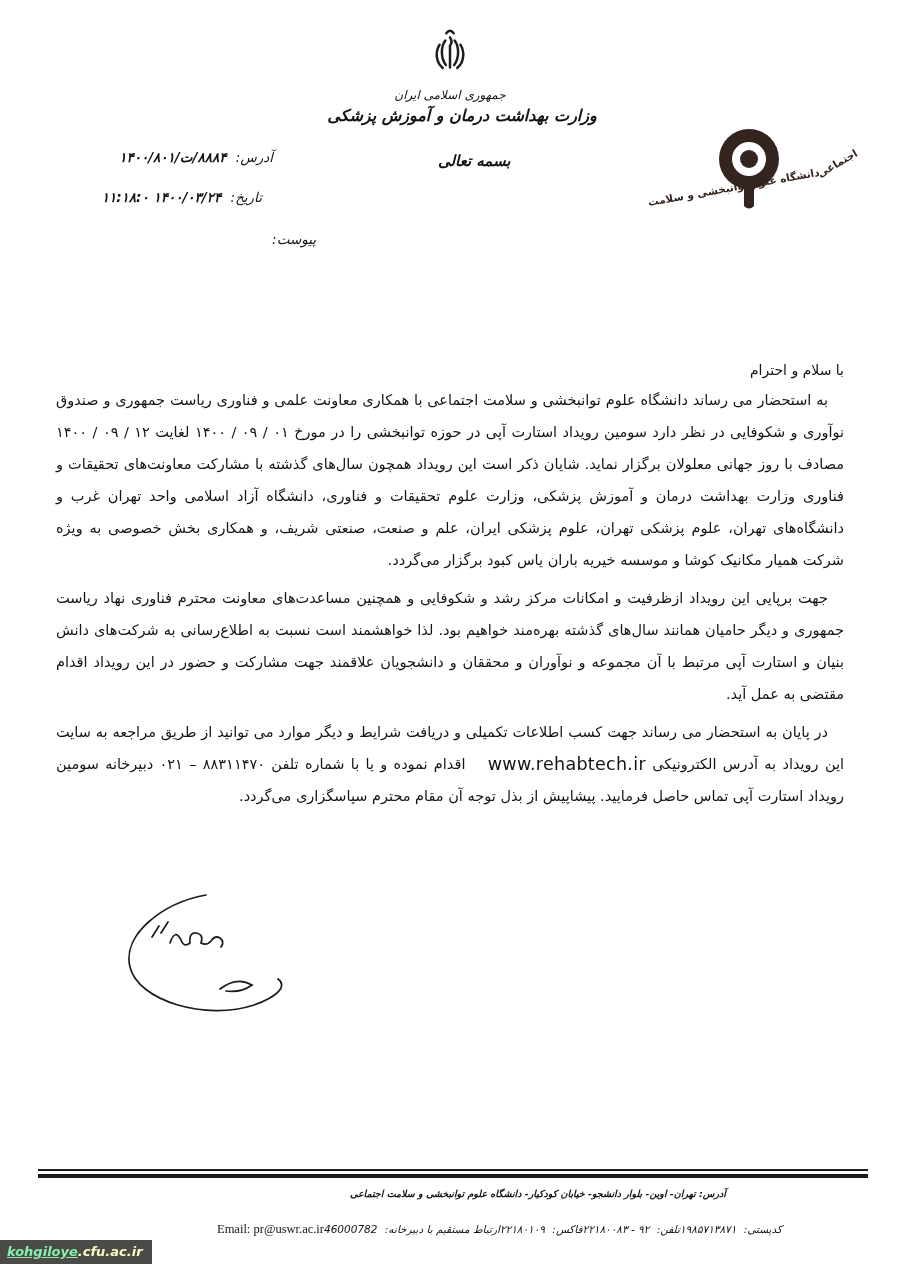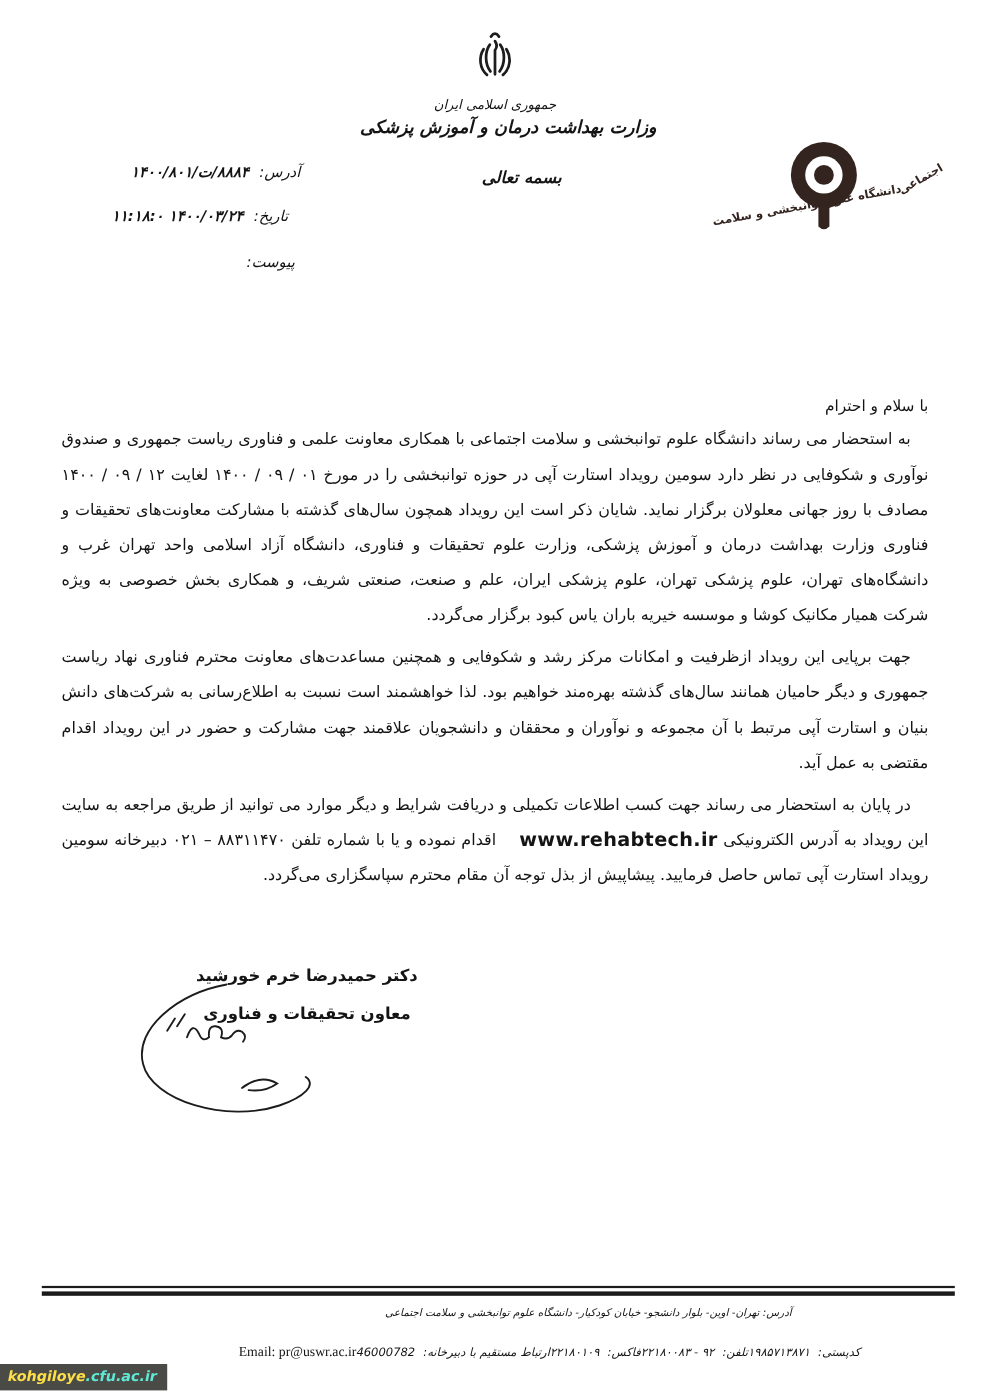--- a/index.html
+++ b/index.html
@@ -13,53 +13,53 @@
   
   #emblem{position:absolute;left:429px;top:26px;}
   #country-line{top:88px;font-size:12px;}
   #ministry-line{top:106px;font-size:16px;font-weight:700;padding-left:12px;}
   #besmele{position:absolute;left:438px;top:152px;font-size:15px;font-weight:600;}
 
   
   .meta-line{position:absolute;direction:rtl;font-size:13.5px;font-style:italic;white-space:nowrap;}
   #meta-number{top:149px;right:627px;}
   #meta-date{top:189px;right:638px;}
-  #meta-attach{top:231px;right:632px;margin-left:44px;}
+  #meta-attach{top:231px;right:584px;margin-left:44px;}
   .meta-line .val{margin-right:5px;font-weight:bold;}
 
   
   #logo{position:absolute;left:712px;top:126px;}
   .logo-cap{position:absolute;font-size:10.5px;font-weight:700;color:#33241f;white-space:nowrap;}
   #logo-cap-1{left:648px;top:196px;transform:rotate(-10deg);transform-origin:left center;}
   #logo-cap-2{left:818px;top:168px;transform:rotate(-30deg);transform-origin:left center;}
 
   
   #recipient{position:absolute;right:56px;top:292px;direction:rtl;font-size:15px;font-weight:700;}
   #salutation{position:absolute;right:56px;top:362px;direction:rtl;font-size:14px;}
   #body-text{position:absolute;right:56px;left:56px;top:384px;direction:rtl;text-align:justify;font-size:14.5px;line-height:32px;}
   #body-text p{margin:0 0 6px 0;text-indent:16px;}
-  #website{direction:ltr;unicode-bidi:embed;display:inline-block;font-size:17.5px;font-weight:700;letter-spacing:.3px;vertical-align:-1px;}
+  #website{direction:ltr;unicode-bidi:embed;display:inline-block;font-size:17.5px;font-weight:400;letter-spacing:.3px;vertical-align:-1px;}
 
   
   #sig-block{position:absolute;left:148px;top:870px;width:262px;direction:rtl;text-align:center;font-weight:700;font-size:15px;line-height:34px;}
   #sig-svg{position:absolute;left:110px;top:893px;}
 
   
   .rule{position:absolute;left:38px;right:32px;background:#1b1b1b;}
   #rule-thin{top:1169px;height:1.5px;}
   #rule-thick{top:1174px;height:3.5px;}
-  #footer-address{position:absolute;left:350px;top:1188px;direction:rtl;font-size:9.5px;font-style:italic;white-space:nowrap;}
+  #footer-address{position:absolute;left:350px;top:1188px;direction:rtl;font-size:9.5px;font-style:italic;white-space:nowrap;font-weight:bold;}
   #footer-contacts{position:absolute;left:180px;right:118px;top:1222px;display:flex;direction:rtl;justify-content:space-between;align-items:baseline;font-size:10.5px;font-style:italic;white-space:nowrap;}
   .contact-item .val{margin-right:4px;}
   #footer-email{font-style:normal;font-family:"Liberation Serif",serif;font-size:12.5px;direction:ltr;margin-left:48px;}
 
   
   #watermark{position:absolute;left:0;top:1240px;background:#4a4a47;padding:4px 9px 5px 7px;font-size:13px;font-weight:700;font-style:italic;font-family:"DejaVu Sans",sans-serif;}
-  #watermark .host{color:#fde047;}
-  #watermark .domain{color:#5eead4;}
+  #watermark .host{color:#86efac;text-decoration:underline;}
+  #watermark .domain{color:#fef9c3;}
 </style>
 </head>
 <body>
 
 <div id="page">
 
   <svg id="emblem" width="42" height="54" viewBox="0 0 40 52">
     <g fill="none" stroke="#1d1d1d" stroke-width="2.4" stroke-linecap="round">
       <path d="M16.5 7 Q20 2 23.5 7"></path>
       <path d="M20 11 C21.8 13.5 21.8 16.5 20 19 L20 40"></path>
@@ -98,24 +98,20 @@
   <div class="logo-cap" id="logo-cap-2">اجتماعی</div>
 
   <div id="salutation">با سلام و احترام</div>
 
   <div id="body-text">
     <p>به استحضار می رساند دانشگاه علوم توانبخشی و سلامت اجتماعی با همکاری معاونت علمی و فناوری ریاست جمهوری و صندوق نوآوری و شکوفایی در نظر دارد سومین رویداد استارت آپی در حوزه توانبخشی را در مورخ ۰۱ / ۰۹ / ۱۴۰۰ لغایت ۱۲ / ۰۹ / ۱۴۰۰ مصادف با روز جهانی معلولان برگزار نماید. شایان ذکر است این رویداد همچون سال‌های گذشته با مشارکت معاونت‌های تحقیقات و فناوری وزارت بهداشت درمان و آموزش پزشکی، وزارت علوم تحقیقات و فناوری، دانشگاه آزاد اسلامی واحد تهران غرب و دانشگاه‌های تهران، علوم پزشکی تهران، علوم پزشکی ایران، علم و صنعت، صنعتی شریف، و همکاری بخش خصوصی به ویژه شرکت همیار مکانیک کوشا و موسسه خیریه باران یاس کبود برگزار می‌گردد.</p>
     <p>جهت برپایی این رویداد ازظرفیت و امکانات مرکز رشد و شکوفایی و همچنین مساعدت‌های معاونت محترم فناوری نهاد ریاست جمهوری و دیگر حامیان همانند سال‌های گذشته بهره‌مند خواهیم بود. لذا خواهشمند است نسبت به اطلاع‌رسانی به شرکت‌های دانش بنیان و استارت آپی مرتبط با آن مجموعه و نوآوران و محققان و دانشجویان علاقمند جهت مشارکت و حضور در این رویداد اقدام مقتضی به عمل آید.</p>
     <p><span>در پایان به استحضار می رساند جهت کسب اطلاعات تکمیلی و دریافت شرایط و دیگر موارد می توانید از طریق مراجعه به سایت این رویداد به آدرس الکترونیکی </span><span id="website">www.rehabtech.ir</span><span> اقدام نموده و یا با شماره تلفن ۸۸۳۱۱۴۷۰ – ۰۲۱ دبیرخانه سومین رویداد استارت آپی تماس حاصل فرمایید. پیشاپیش از بذل توجه آن مقام محترم سپاسگزاری می‌گردد.</span></p>
   </div>
 
-  <div id="sig-block">
-    <div>دکتر حمیدرضا خرم خورشید</div>
-    <div>معاون تحقیقات و فناوری</div>
-  </div>
   <svg id="sig-svg" width="212" height="142" viewBox="0 0 212 142">
     <g fill="none" stroke="#1c1c1c" stroke-width="1.7" stroke-linecap="round">
       <path d="M96 2 C 52 10 12 42 20 74 C 28 108 96 128 144 112 C 167 104 178 93 168 86"></path>
       <path d="M42 44 l 7 -11 M 51 40 l 7 -11"></path>
       <path d="M60 50 q 5 -15 11 -3 q 3 8 9 3 q -1 -11 6 -10 q 8 1 5 10 q 6 3 10 -2 q 4 -6 9 -3 q 5 4 1 9"></path>
       <path d="M110 96 q 17 -13 32 -4 q -11 8 -26 6"></path>
     </g>
   </svg>
 
   <div class="rule" id="rule-thin"></div>

